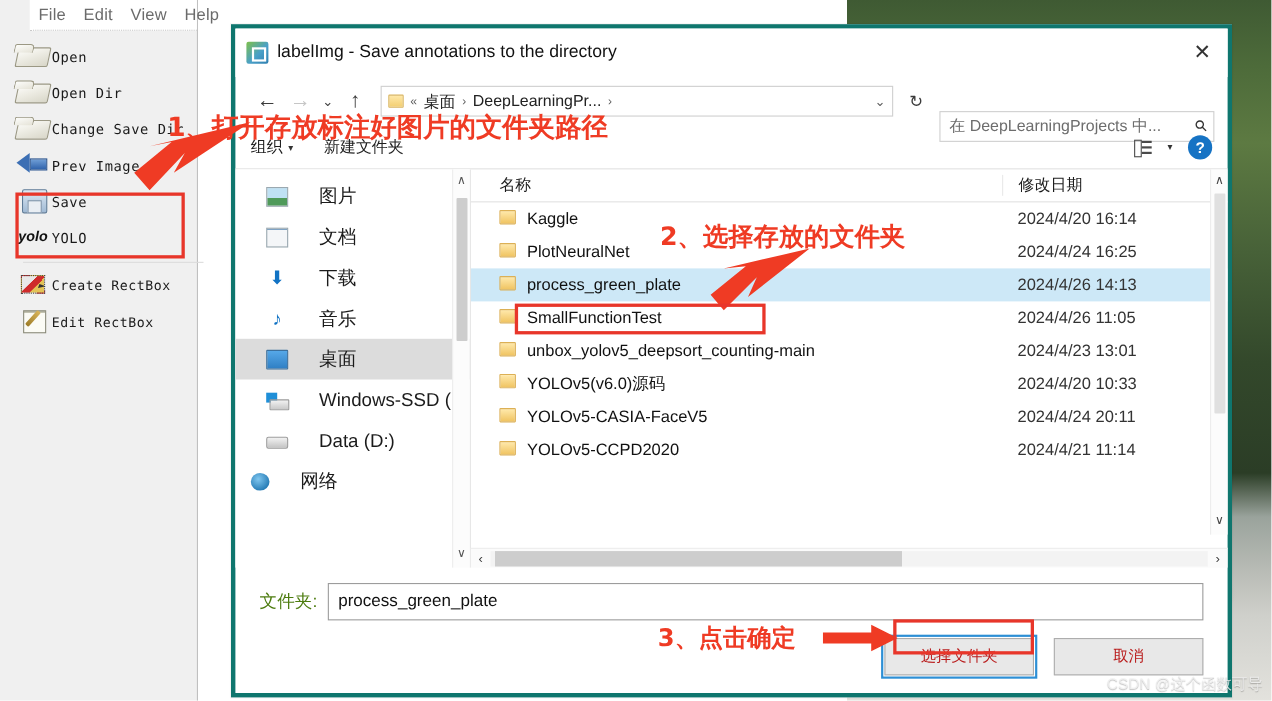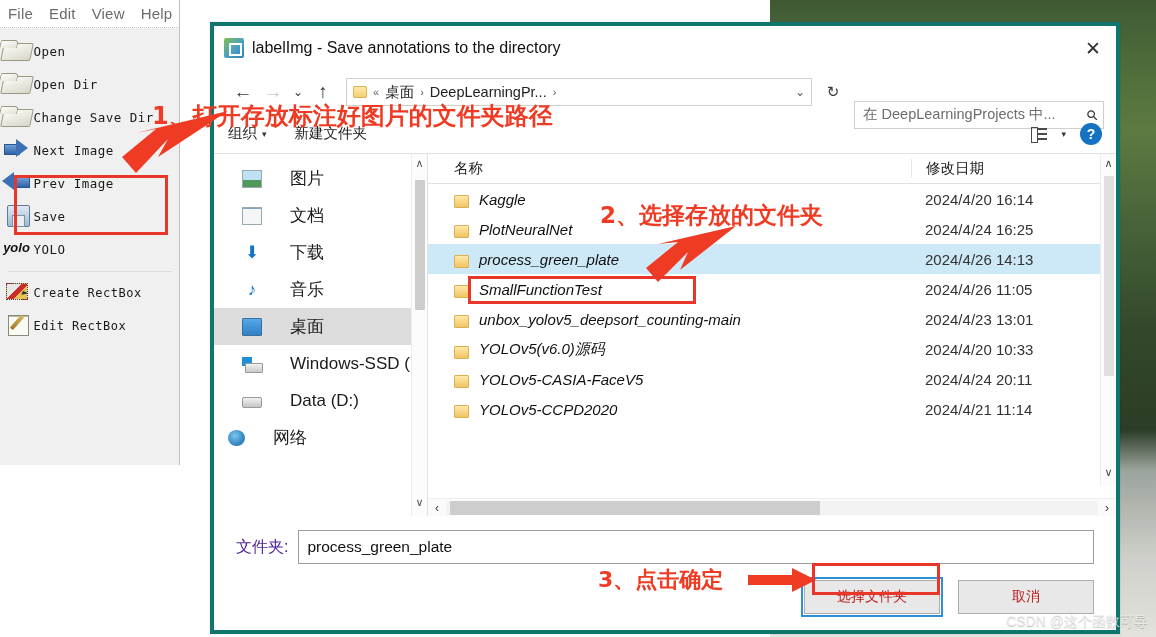--- a/index.html
+++ b/index.html
@@ -25,23 +25,24 @@
     content: ""; position: absolute; inset: 0;
     background:
       radial-gradient(ellipse 90px 70px at 60px 90px, rgba(190,210,140,.55), transparent 70%),
       radial-gradient(ellipse 70px 90px at 300px 160px, rgba(150,180,110,.45), transparent 70%),
       radial-gradient(ellipse 120px 60px at 180px 300px, rgba(40,60,35,.5), transparent 70%),
       radial-gradient(ellipse 150px 50px at 250px 540px, rgba(90,95,100,.45), transparent 70%);
   }
 
   
   .app-window {
-    position: absolute; left: 0; top: 0; width: 180px; height: 465px;
+    position: absolute; left: 0; top: 0; width: 180px; height: 637px;
     background: #f0f0f0; border-right: 1px solid #c0c0c0;
     z-index: 5;
+    padding-left: 27px;
   }
   .menubar {
     height: 28px; display: flex; align-items: center;
     padding-left: 8px; gap: 16px;
     background: #ffffff;
     border-bottom: 1px dotted #c9c9c9;
   }
   .menubar .menu-item {
     font-size: 15px; color: #6b6b6b;
     font-family: "Liberation Sans", sans-serif;
@@ -300,21 +301,21 @@
     font-family:"Liberation Sans", sans-serif; flex:0 0 auto;
   }
   .col-name { flex: 1 1 auto; padding-left: 26px; }
   .col-date { width: 205px; flex:0 0 auto; padding-left: 14px; border-left:1px solid #e8e8e8; }
   .list-rows { flex:1 1 auto; overflow:hidden; }
   .frow {
     height: 30px; display:flex; align-items:center;
     font-size: 15px; color:#111; font-family:"Liberation Sans", sans-serif;
   }
   .frow.selected { background:#cde8f7; }
-  .frow .fname { flex:1 1 auto; display:flex; align-items:flex-end; gap:10px; padding-left: 26px; min-width:0;font-style:italic; }
+  .frow .fname { flex:1 1 auto; display:flex; align-items:flex-start; gap:10px; padding-left: 26px; min-width:0; }
   .frow .fdate { width: 205px; flex:0 0 auto; padding-left: 14px; color:#333; }
   .folder-ico {
     width: 15px; height: 13px; flex:0 0 auto; border-radius: 1px;
     background: linear-gradient(#ffe9ab,#f0c462); border:1px solid #dcb055;
   }
   .list-vscroll {
     position:absolute; right:0; top:0; width:16px; height: calc(100% - 30px);
     background:#fcfcfc; border-left:1px solid #ededed;
   }
   .list-vscroll .arr { font-size: 11px; color:#444; text-align:center; padding: 3px 0; }
@@ -328,21 +329,21 @@
     background:#fbfbfb; border-top:1px solid #ededed;
   }
   .hscroll .arr { width: 18px; text-align:center; font-size: 12px; color:#3b3b3b; }
   .hscroll .track { flex:1 1 auto; height: 14px; background:#f3f3f3; position:relative; }
   .hscroll .thumb { position:absolute; left:4px; top:0; width: 370px; height:14px; background:#cdcdcd; }
 
   
   .dlg-footer { flex: 0 0 auto; padding: 14px 22px 16px 22px; }
   .fname-row { display:flex; align-items:center; gap: 10px; }
   .fname-label {
-    font-size: 16px; color:#4c1d95; font-family:"Liberation Sans", sans-serif; white-space:nowrap;
+    font-size: 16px; color:#4d7c0f; font-family:"Liberation Sans", sans-serif; white-space:nowrap;
   }
   .fname-input {
     flex:1 1 auto; height: 34px; border:1px solid #9c9c9c; background:#fff;
     display:flex; align-items:center; padding: 0 8px;
     font-size: 15.5px; color:#111; font-family:"Liberation Sans", sans-serif;
   }
   .btn-row { display:flex; align-items:center; justify-content:flex-end; gap: 18px; margin-top: 16px; }
   .btn {
     width: 136px; height: 34px; border:1px solid #adadad; background:#e8e8e8;
     display:flex; align-items:center; justify-content:center;
@@ -391,24 +392,20 @@
         <div class="ico ico-folder"></div>
         <div class="t-label">Open</div>
       </div>
       <div class="tool">
         <div class="ico ico-folder"></div>
         <div class="t-label">Open Dir</div>
       </div>
       <div class="tool">
         <div class="ico ico-folder"></div>
         <div class="t-label">Change Save Dir</div>
-      </div>
-      <div class="tool">
-        <div class="ico ico-arrow-right"></div>
-        <div class="t-label">Next Image</div>
       </div>
       <div class="tool">
         <div class="ico ico-arrow-left"></div>
         <div class="t-label">Prev Image</div>
       </div>
       <div class="tool">
         <div class="ico ico-save"></div>
         <div class="t-label">Save</div>
       </div>
       <div class="tool">

